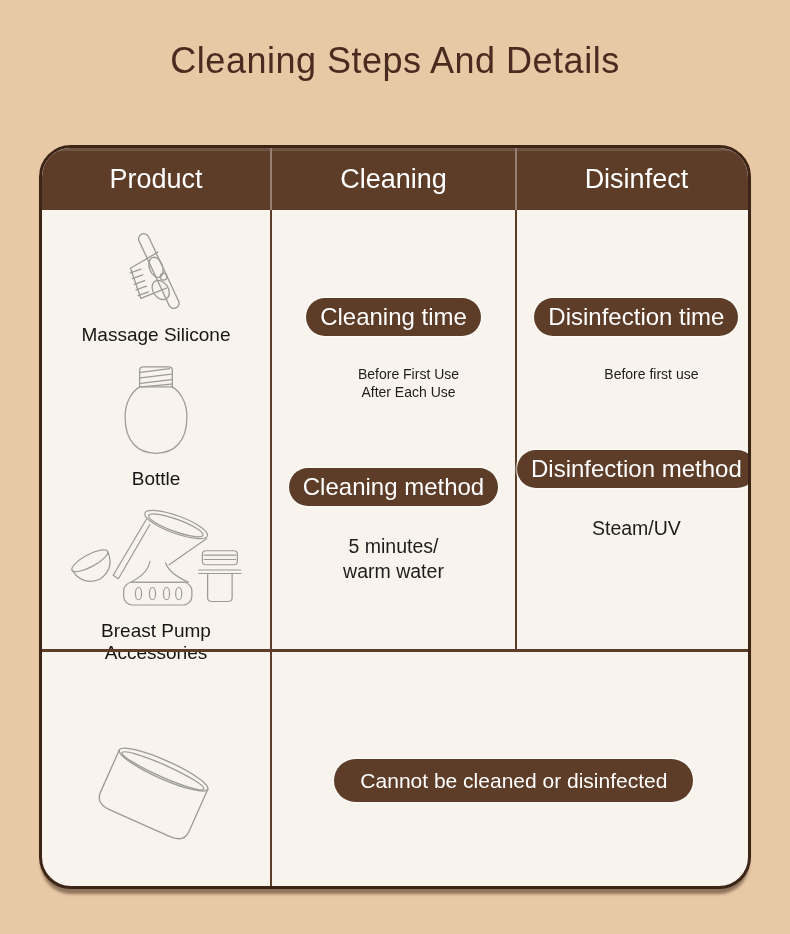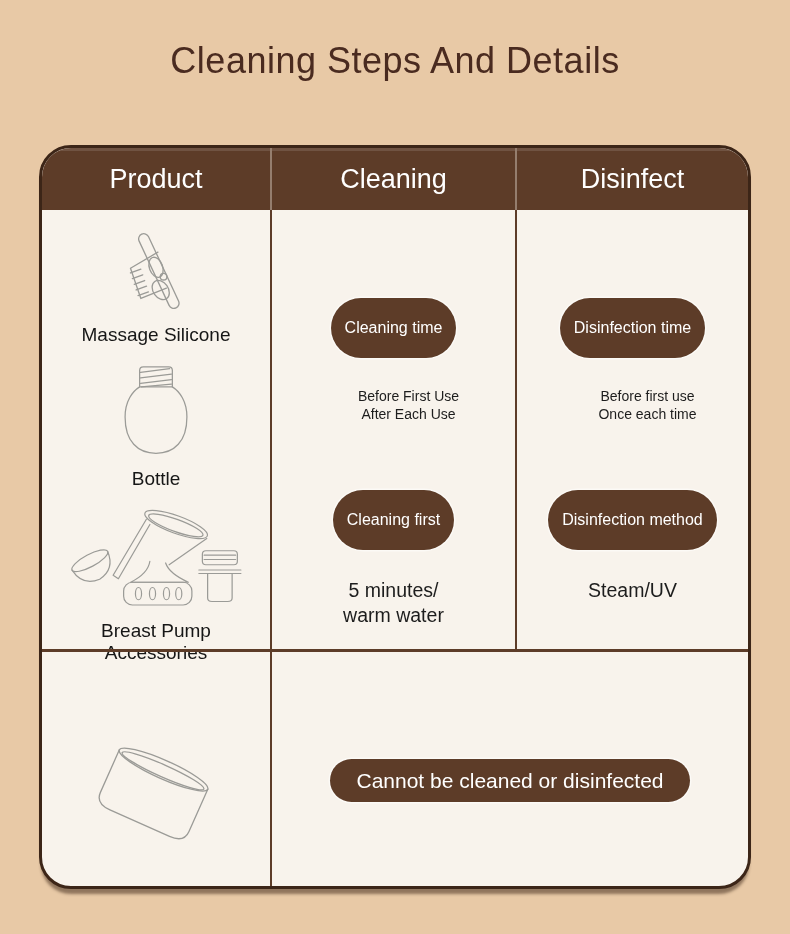--- a/index.html
+++ b/index.html
@@ -44,21 +44,21 @@
   .product-label{
     font-size:19px;color:#161616;text-align:center;line-height:1.15;
     max-width:150px;margin-top:4px;
   }
   .cell-steps{
     display:flex;flex-direction:column;align-items:center;
     padding-top:88px;text-align:center;
   }
   .badge{
     display:inline-block;background:#5d3c28;color:#ffffff;
-    font-size:16px;line-height:1;padding:22px 14px;border-radius:999px;
+    font-size:24px;line-height:1;padding:7px 14px;border-radius:999px;
     box-shadow:0 0 0 1.5px rgba(255,255,255,.55);
     white-space:nowrap;
   }
   .lines-1{margin-top:30px;font-size:14px;line-height:1.28;margin-left:30px;}
   .badge-2{margin-top:66px;}
   .lines-2{margin-top:28px;font-size:19.5px;line-height:1.28;}
   .cell-host{
     display:flex;flex-direction:column;align-items:center;
     padding-top:88px;
   }
@@ -135,32 +135,31 @@
       <span class="product-label">Breast Pump Accessories</span>
     </div>
   </div>
 
   <div class="cell cell-steps body-divider">
     <span class="badge">Cleaning time</span>
     <div class="lines-1">
       <div>Before First Use</div>
       <div>After Each Use</div>
     </div>
-    <span class="badge badge-2">Cleaning first</span>
+    <span class="badge badge-2">Cleaning method</span>
     <div class="lines-2">
       <div>5 minutes/</div>
       <div>warm water</div>
     </div>
   </div>
 
   <div class="cell cell-steps">
     <span class="badge">Disinfection time</span>
     <div class="lines-1">
       <div>Before first use</div>
-      <div>Once each time</div>
     </div>
     <span class="badge badge-2">Disinfection method</span>
     <div class="lines-2">
       <div>Steam/UV</div>
     </div>
   </div>
 
   <div class="cell cell-host row3 body-divider">
     <span>
       <svg class="licon" width="140" height="108" viewBox="0 0 150 116">

